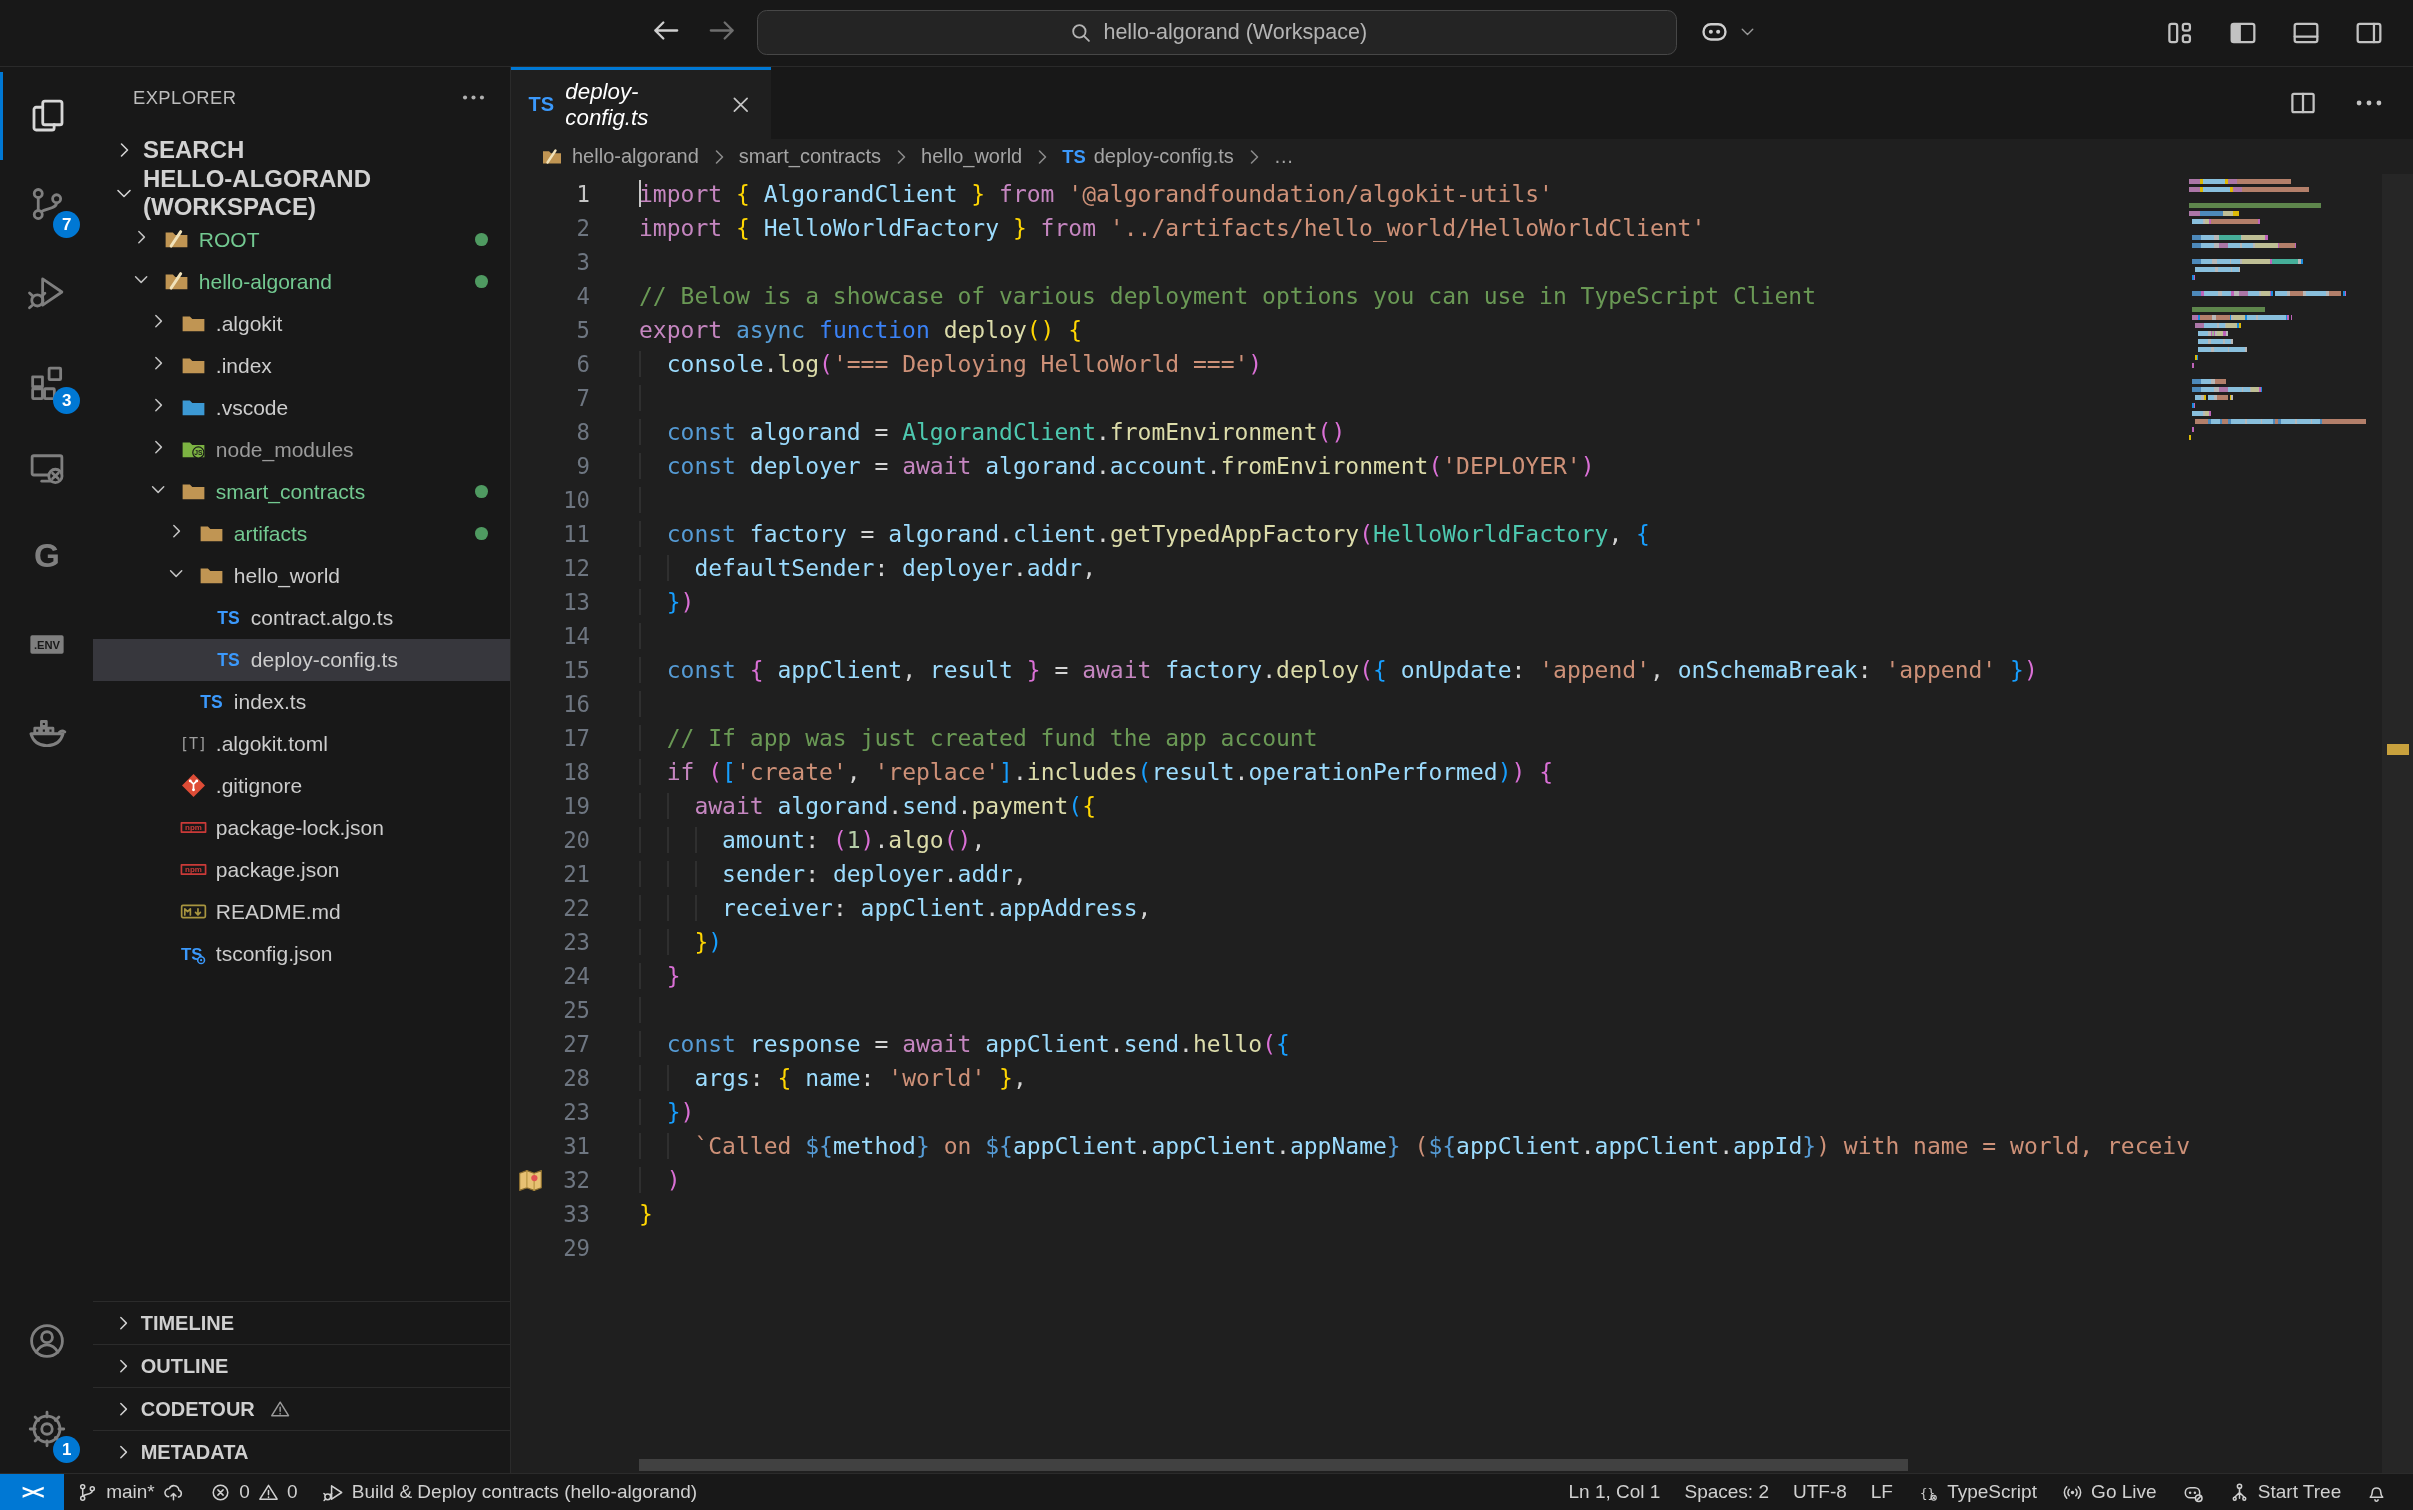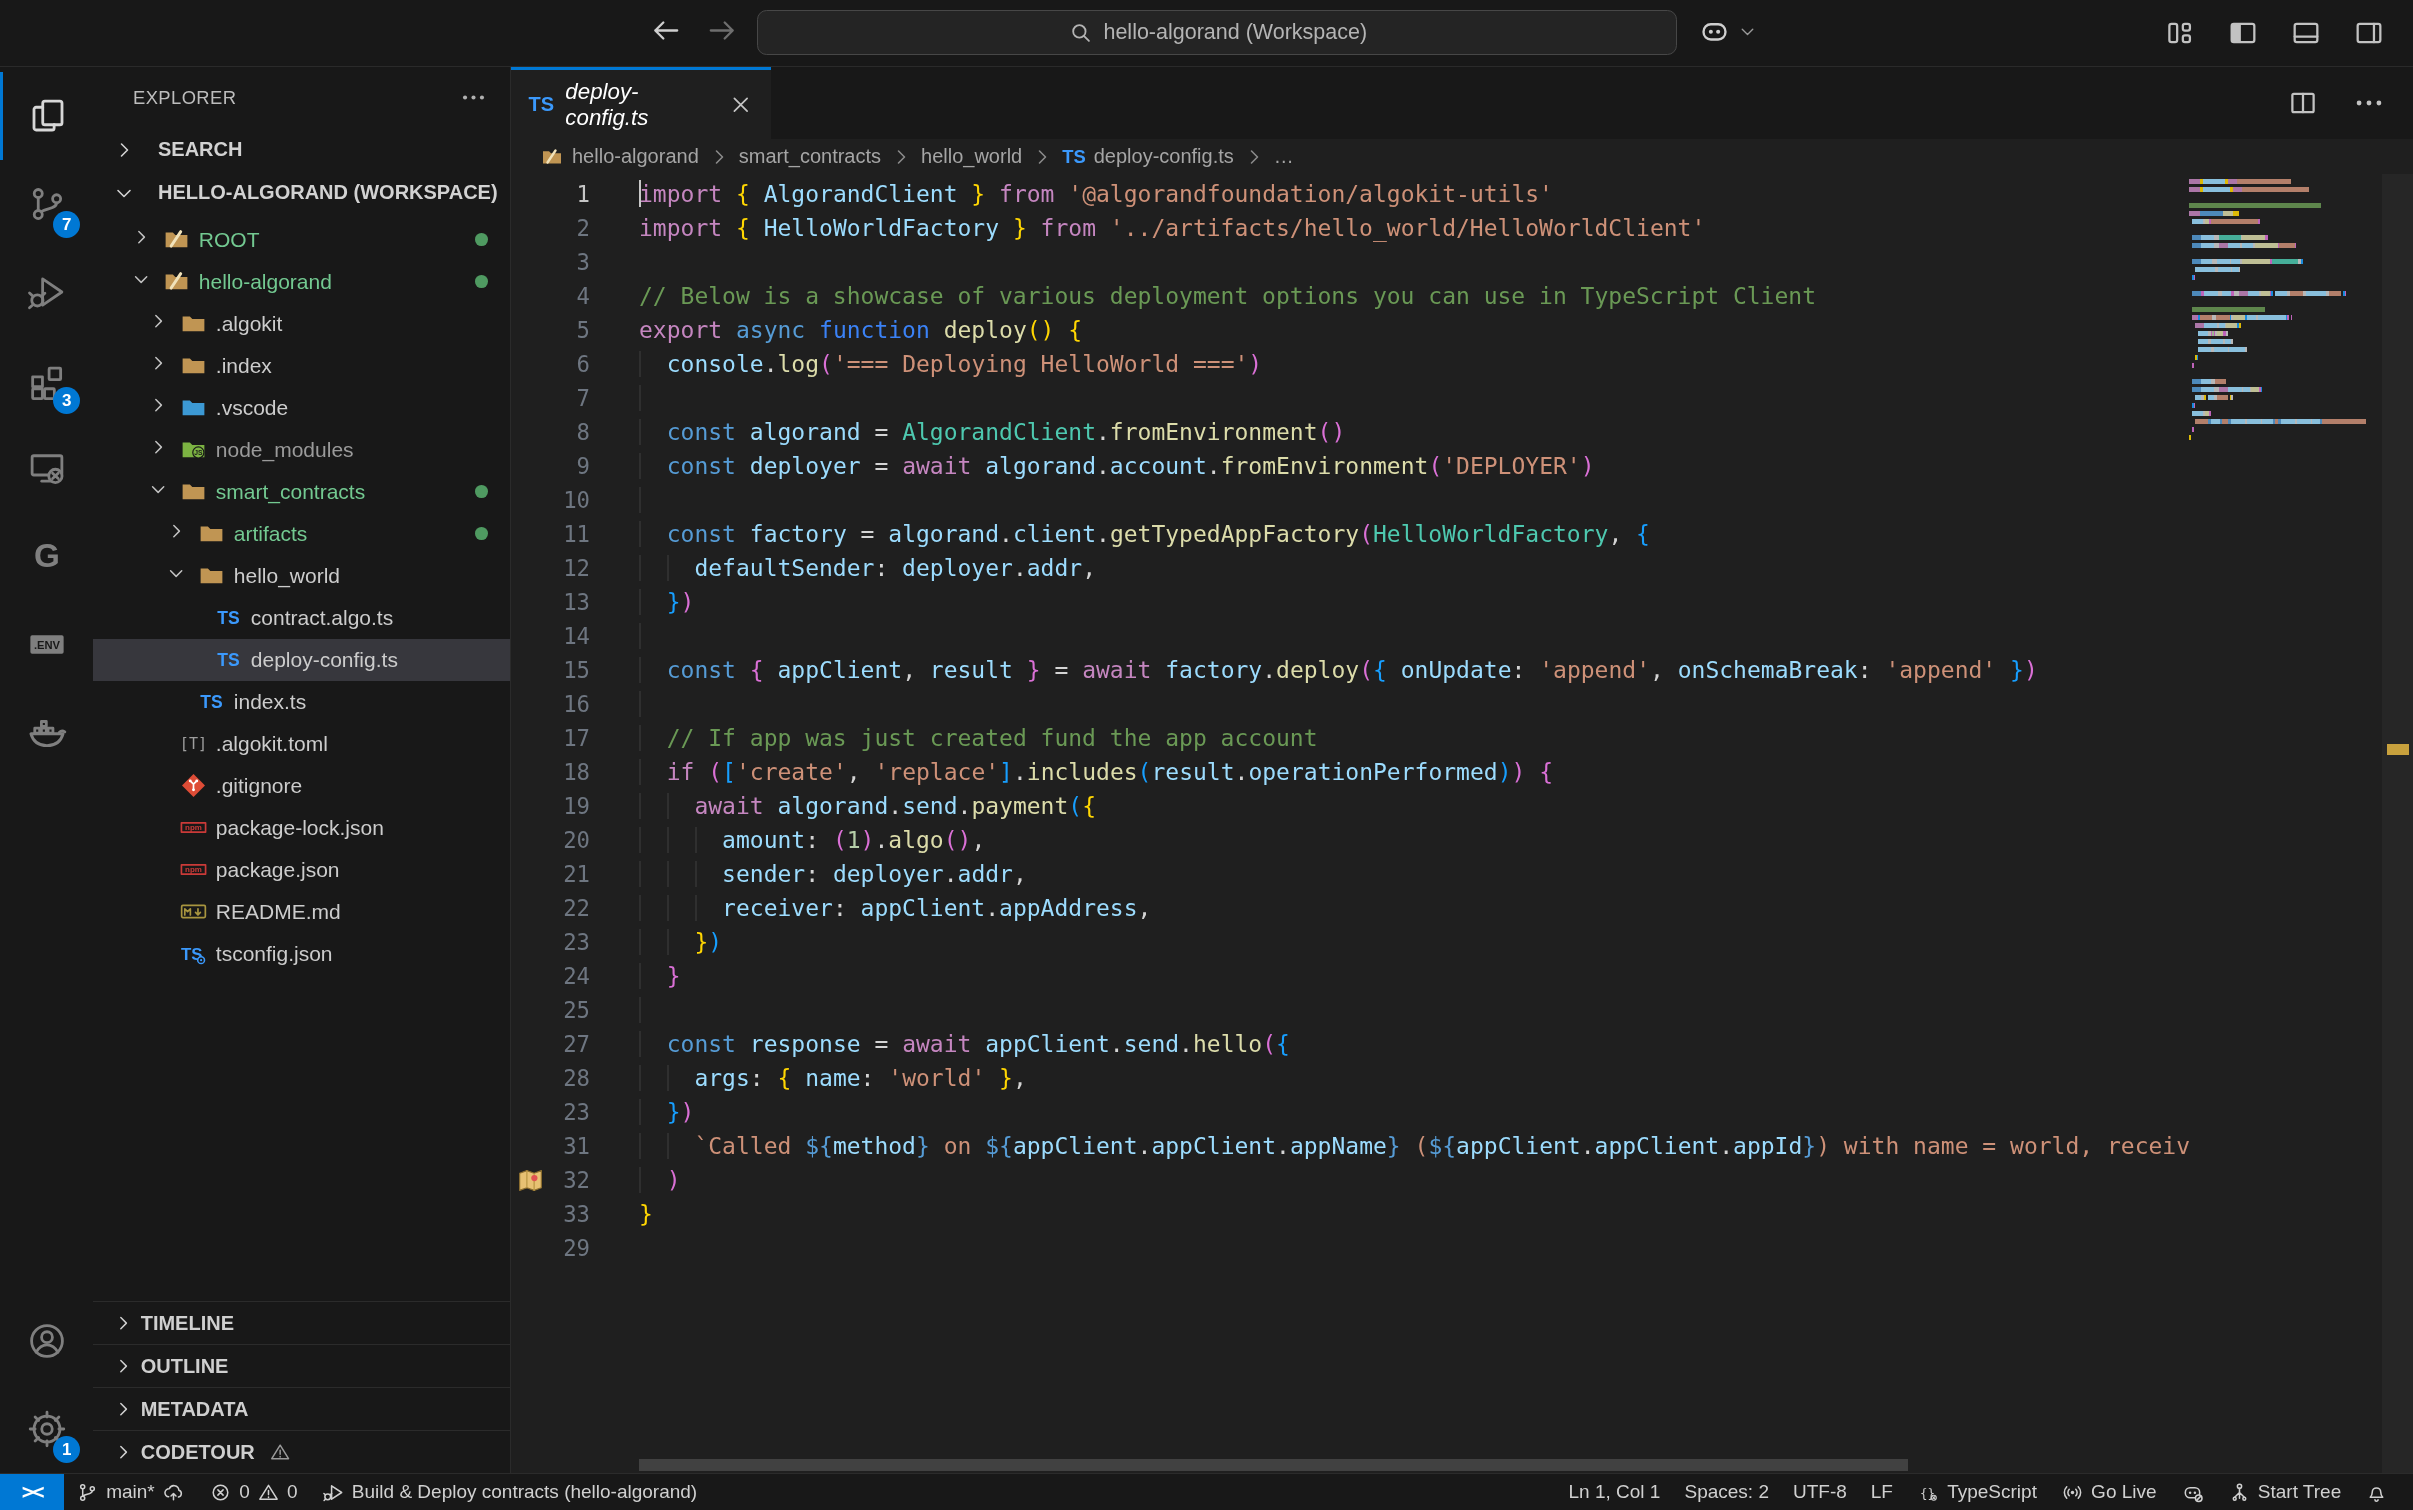--- a/index.html
+++ b/index.html
@@ -26,21 +26,21 @@
   .ab-item{width:93px;height:88px;display:flex;align-items:center;justify-content:center;position:relative;color:#7f7f7f;box-sizing:border-box;}
   .ab-item svg{width:42px;height:42px;}
   .ab-item.active{color:#d7d7d7;border-left:3.2px solid #0078d4;}
   .ab-bottom{margin-top:auto;}
   .badge{position:absolute;right:12.8px;bottom:9.6px;min-width:27px;height:27px;border-radius:13.6px;background:#0078d4;color:#fff;font-size:17px;font-weight:bold;display:flex;align-items:center;justify-content:center;padding:0 3.2px;box-sizing:border-box;}
   
   .sidebar{width:418px;background:#181818;border-right:0.8px solid #2b2b2b;display:flex;flex-direction:column;box-sizing:border-box;}
   .sb-header{height:61px;display:flex;align-items:center;padding:0 22.3px 0 40px;font-size:18.4px;color:#bdbdbd;letter-spacing:0.4px;}
   .sb-header .ic{margin-left:auto;color:#b0b0b0;}
   .sb-header .ic svg{width:29px;height:29px;}
-  .side-row{height:43px;display:flex;align-items:center;gap:22px;padding-left:19px;font-weight:bold;font-size:20px;color:#d2d2d2;}
+  .side-row{height:43px;display:flex;align-items:center;gap:7px;padding-left:19px;font-weight:bold;font-size:24px;color:#d2d2d2;}
   .side-row .ic svg{width:24px;height:24px;}
   .tree{padding-top:4.8px;}
   .tree-row{height:42px;display:flex;align-items:center;position:relative;font-size:21px;color:#cccccc;cursor:default;}
   .tree-row .chev{width:29px;flex:none;color:#c2c2c2;}
   .tree-row .chev svg{width:22.3px;height:22.3px;}
   .tree-row .ficon{width:35px;flex:none;display:flex;justify-content:center;}
   .tree-row .ficon svg{width:29px;height:29px;}
   .tree-row .lbl{margin-left:4.8px;white-space:nowrap;}
   .tree-row.green .lbl{color:#73C991;}
   .tree-row.dim .lbl{color:#9a9a9a;}
@@ -500,35 +500,35 @@
             </svg>
           </span>
           <span>OUTLINE</span>
         </div>
         <div class="section-row">
           <span class="ic">
             <svg viewBox="0 0 24 24">
               <path d="M9.5 6l6 6-6 6"></path>
             </svg>
           </span>
-          <span>METADATA</span>
+          <span>CODETOUR</span>
+          <span class="ic warn">
+            <svg viewBox="0 0 24 24">
+              <path d="M12 4.5L21 19H3z"></path>
+              <path d="M12 10v4.2M12 16.6v.6"></path>
+            </svg>
+          </span>
         </div>
         <div class="section-row">
           <span class="ic">
             <svg viewBox="0 0 24 24">
               <path d="M9.5 6l6 6-6 6"></path>
             </svg>
           </span>
-          <span>CODETOUR</span>
-          <span class="ic warn">
-            <svg viewBox="0 0 24 24">
-              <path d="M12 4.5L21 19H3z"></path>
-              <path d="M12 10v4.2M12 16.6v.6"></path>
-            </svg>
-          </span>
+          <span>METADATA</span>
         </div>
       </div>
   </div>
 
   <div class="editor">
     <div class="tabbar">
       <div class="tab">
         <span class="ts">TS</span>
         <span class="tlabel">deploy-config.ts</span>
         <span class="ic" id="tab-close">

